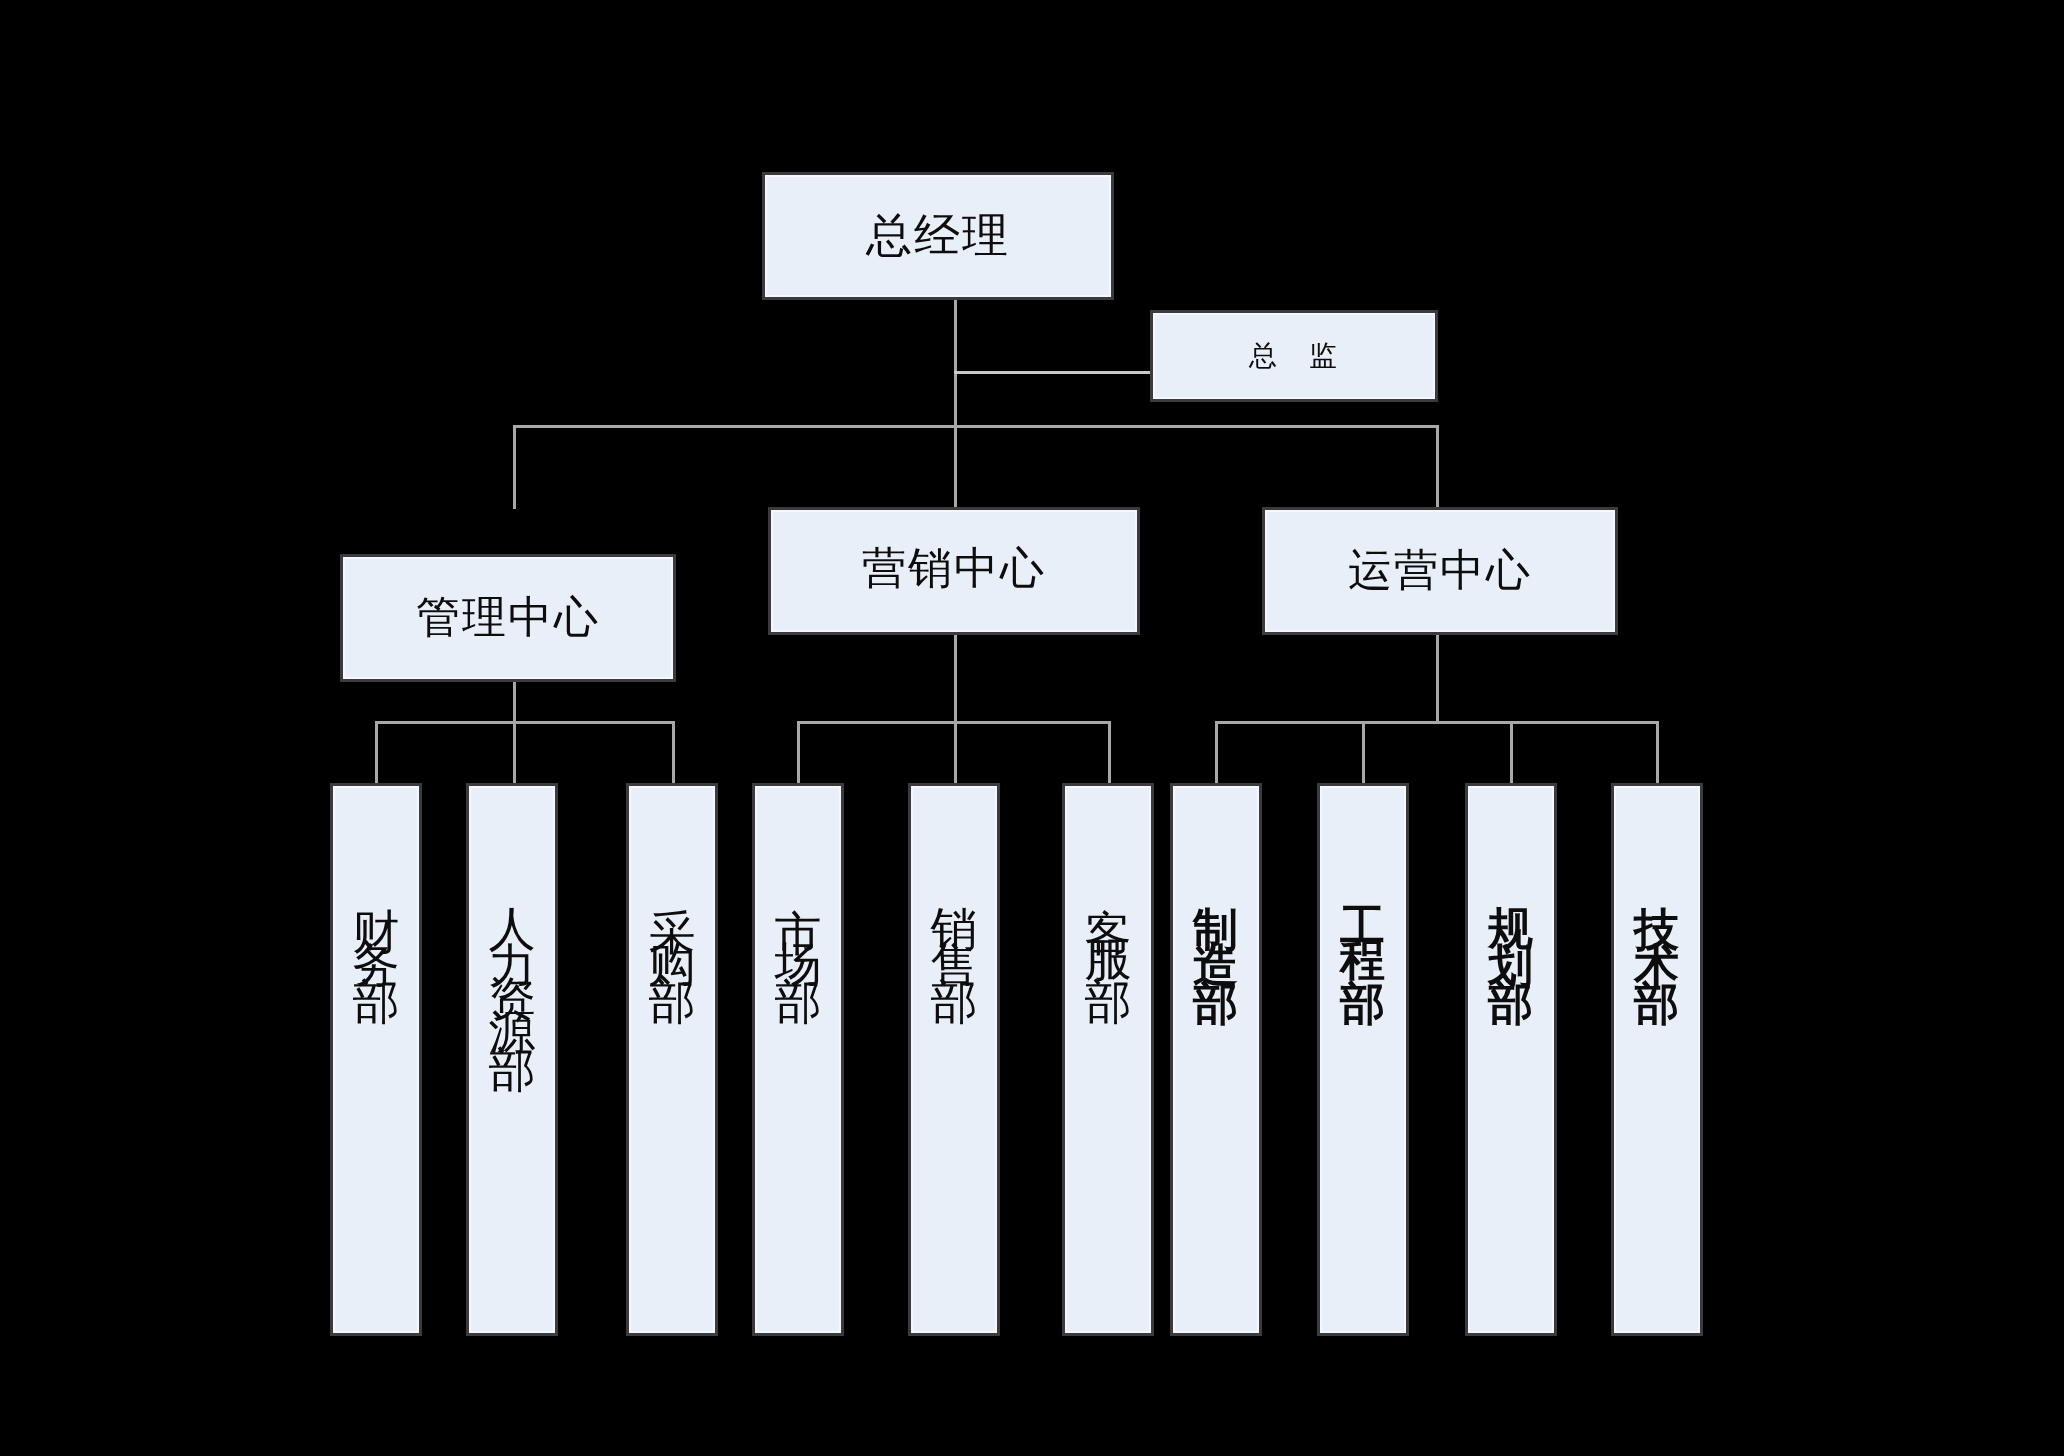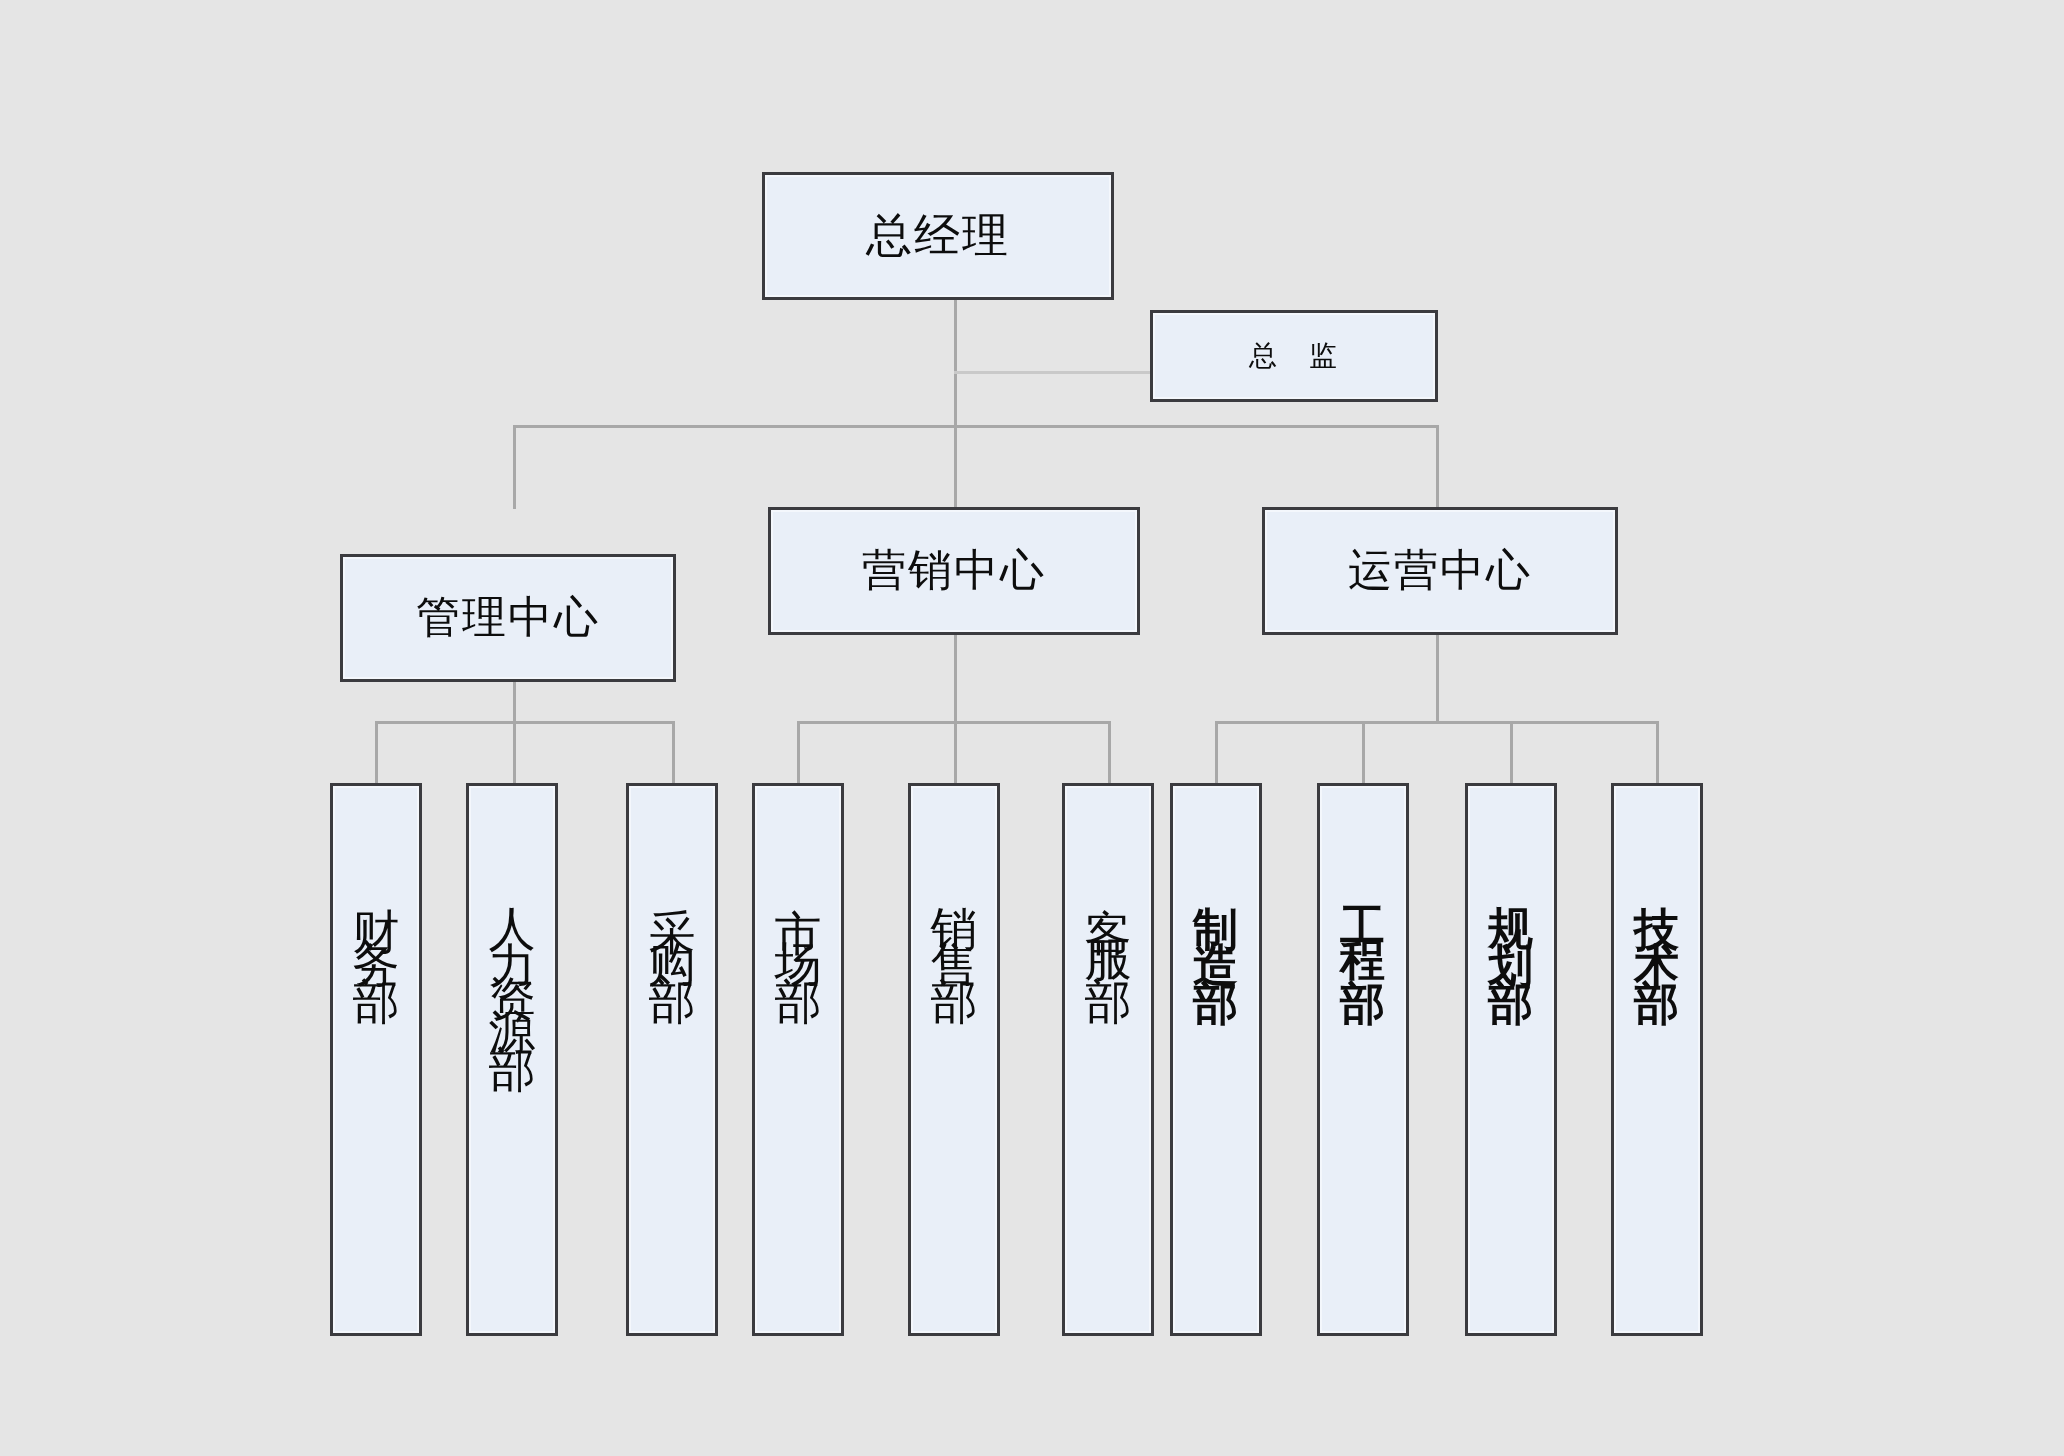--- a/index.html
+++ b/index.html
@@ -7,21 +7,21 @@
     padding: 0;
     background: #ffffff;
   }
   body {
     font-family: "Liberation Serif", "DejaVu Serif", serif;
   }
   #canvas {
     position: relative;
     width: 2064px;
     height: 1456px;
-    background: #e5e5e5;
+    background: #000000;
     overflow: hidden;
   }
 
   
   .line {
     position: absolute;
     background: #a8a8a8;
   }
   .line.v { width: 3px; }
   .line.h { height: 3px; }
@@ -112,21 +112,21 @@
   </div>
 
   <div class="node horiz dir" style="left:1150px; top:310px; width:288px; height:92px;">
     <span class="label">总　监</span>
   </div>
 
   <div class="node horiz" style="left:340px; top:507px; width:336px; height:128px;margin-top:47px;">
     <span class="label">管理中心</span>
   </div>
 
-  <div class="node horiz" style="left:768px; top:507px; width:372px; height:128px;">
+  <div class="node horiz" style="left:768px; top:507px; width:372px; height:128px;font-family:Liberation Mono, monospace;">
     <span class="label">营销中心</span>
   </div>
 
   <div class="node horiz" style="left:1262px; top:507px; width:356px; height:128px;">
     <span class="label">运营中心</span>
   </div>
 
   <div class="node vert" style="left:330px; top:783px; width:92px; height:553px;">
     <span class="label">财务部</span>
   </div>

